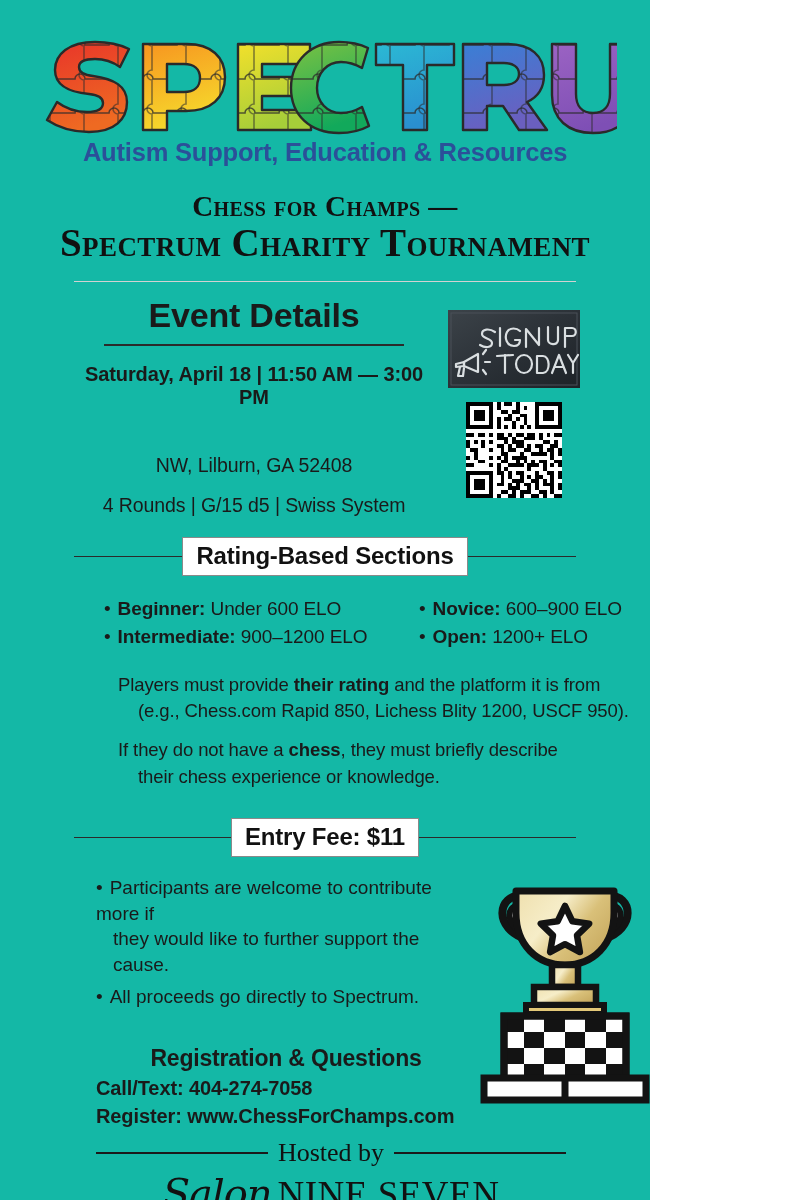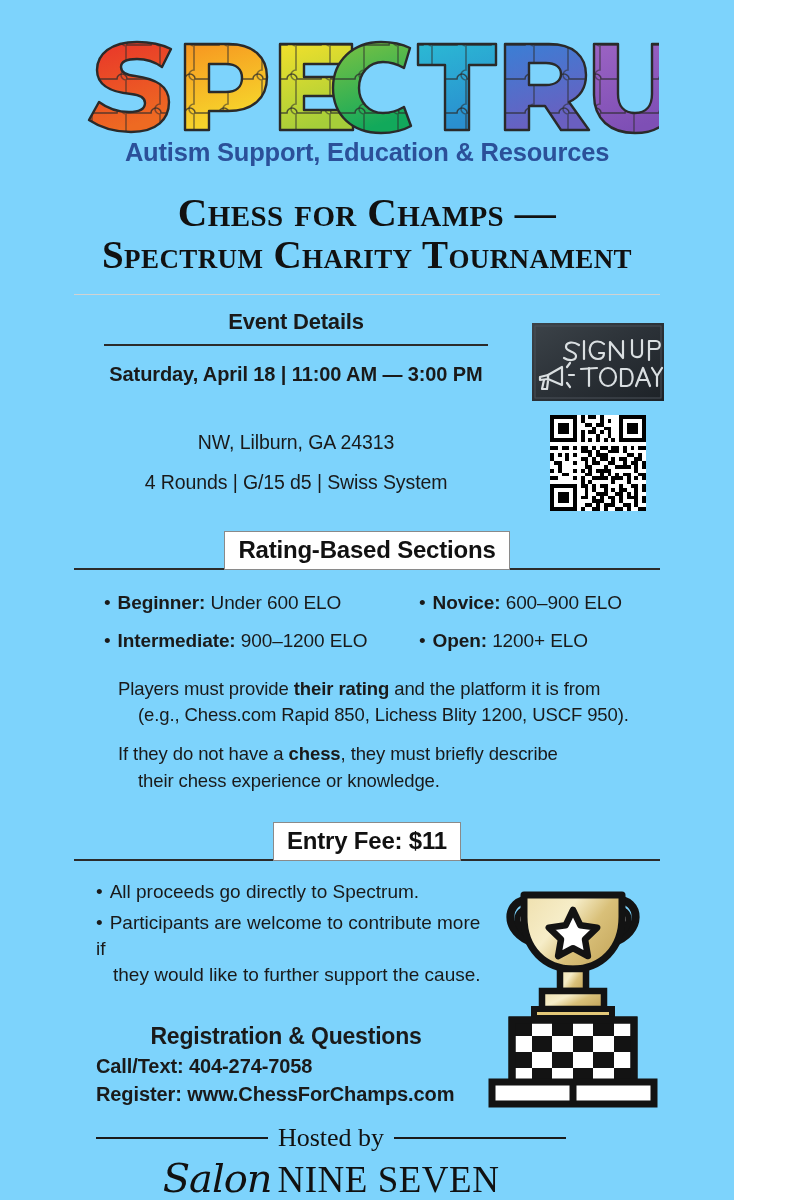--- a/index.html
+++ b/index.html
@@ -9,24 +9,24 @@
   }
   body {
     width: 800px;
     height: 1200px;
     font-family: "Liberation Sans", sans-serif;
     color: #1a1a1a;
     overflow: hidden;
     position: relative;
   }
   .page {
-    width: 734px;
+    width: 650px;
     height: 1200px;
     position: relative;
-    background: #7dd3fc;
+    background: #14b8a6;
     box-sizing: border-box;
   }
 
   
   .logo-wrap {
     padding-top: 28px;
     text-align: center;
   }
   .logo-svg { display: block; margin: 0 auto; }
   .tagline {
@@ -42,21 +42,21 @@
   
   .title-block {
     margin-top: 24px;
     text-align: center;
     font-family: "Liberation Serif", serif;
     color: #111111;
     line-height: 1.06;
   }
   .title-line {
     font-weight: bold;
-    font-size: 41px;
+    font-size: 29px;
     font-variant: small-caps;
     letter-spacing: 0.4px;
     white-space: nowrap;
   }
   .title-line.second { font-size: 39px; }
 
   .rule-full {
     height: 1px;
     background: #d2d2d2;
     margin: 18px 74px 0 74px;
@@ -73,21 +73,21 @@
     flex: 1 1 auto;
     text-align: center;
     padding-right: 10px;
   }
   .details-right {
     flex: 0 0 132px;
     padding-top: 14px;
   }
   .section-heading {
     font-weight: bold;
-    font-size: 22px;
+    font-size: 34px;
     letter-spacing: -0.2px;
     color: #1a1a1a;
   }
   .rule-under-heading {
     height: 2px;
     background: #2b2b2b;
     margin: 9px 34px 0 34px;
   }
   .detail-line {
     font-size: 19.5px;
@@ -98,21 +98,21 @@
   .detail-line.addr { margin-top: 16px; line-height: 1.38; }
   .detail-line.rounds { margin-top: 15px; }
 
   
   .chalkboard { display: block; }
   .qr { display: block; margin: 14px auto 0 auto; }
 
   
   .boxed-divider {
     display: flex;
-    align-items: flex-end;
+    align-items: center;
     margin: 0 74px;
   }
   .boxed-divider .line {
     flex: 1 1 auto;
     height: 1.5px;
     background: #2b2b2b;
   }
   .boxed-divider .label {
     flex: 0 0 auto;
     border: 1.5px solid #8a8a8a;
@@ -122,21 +122,21 @@
     letter-spacing: -0.2px;
     color: #111111;
     background: #ffffff;
     white-space: nowrap;
   }
 
   
   .rating-grid {
     display: grid;
     grid-template-columns: 315px auto;
-    row-gap: 16px;
+    row-gap: 6px;
     margin: 22px 0 0 104px;
     font-size: 19px;
   }
   .rating-item { white-space: nowrap; letter-spacing: -0.1px; }
   .rating-item .bullet { margin-right: 7px; }
   .rating-item b { font-weight: bold; }
 
   .rating-notes {
     margin: 24px 0 0 118px;
     font-size: 18.5px;
@@ -312,24 +312,24 @@
     <div class="title-line">Chess for Champs —</div>
     <div class="title-line second">Spectrum Charity Tournament</div>
   </div>
 
   <div class="rule-full"></div>
 
   <div class="details-row">
     <div class="details-left">
       <div class="section-heading">Event Details</div>
       <div class="rule-under-heading"></div>
-      <div class="detail-line bold">Saturday, April 18 | 11:00 AM — 3:00 PM</div>
+      <div class="detail-line bold">Saturday, April 18 | 11:50 AM — 3:00 PM</div>
       <div class="detail-line addr">
         <br>
-        <span>NW, Lilburn, GA 24313</span>
+        <span>NW, Lilburn, GA 52408</span>
       </div>
       <div class="detail-line rounds">4 Rounds | G/15 d5 | Swiss System</div>
     </div>
 
     <div class="details-right">
 
       <svg class="chalkboard" width="132" height="78" viewBox="0 0 132 78">
         <defs>
           <linearGradient id="chalk" x1="0" y1="0" x2="1" y2="1">
             <stop offset="0%" stop-color="#3c4349"></stop>
@@ -445,25 +445,25 @@
     <div class="boxed-divider">
       <span class="line"></span>
       <span class="label">Entry Fee: $11</span>
       <span class="line"></span>
     </div>
 
     <div class="fee-row">
       <div class="fee-left">
         <div class="fee-bullets">
           <span class="li">
-            <span class="bullet">•</span><span>All proceeds go directly to Spectrum.</span>
+            <span class="bullet">•</span><span>Participants are welcome to contribute more if</span>
+            <span class="cont">they would like to further support the cause.</span>
           </span>
           <span class="li">
-            <span class="bullet">•</span><span>Participants are welcome to contribute more if</span>
-            <span class="cont">they would like to further support the cause.</span>
+            <span class="bullet">•</span><span>All proceeds go directly to Spectrum.</span>
           </span>
         </div>
 
         <div class="reg-block" style="padding-left:0">
           <div class="reg-heading" style="width:380px">Registration &amp; Questions</div>
           <div class="reg-line bold">Call/Text: 404-274-7058</div>
           <div class="reg-line bold">Register: www.ChessForChamps.com</div>
         </div>
       </div>
 

